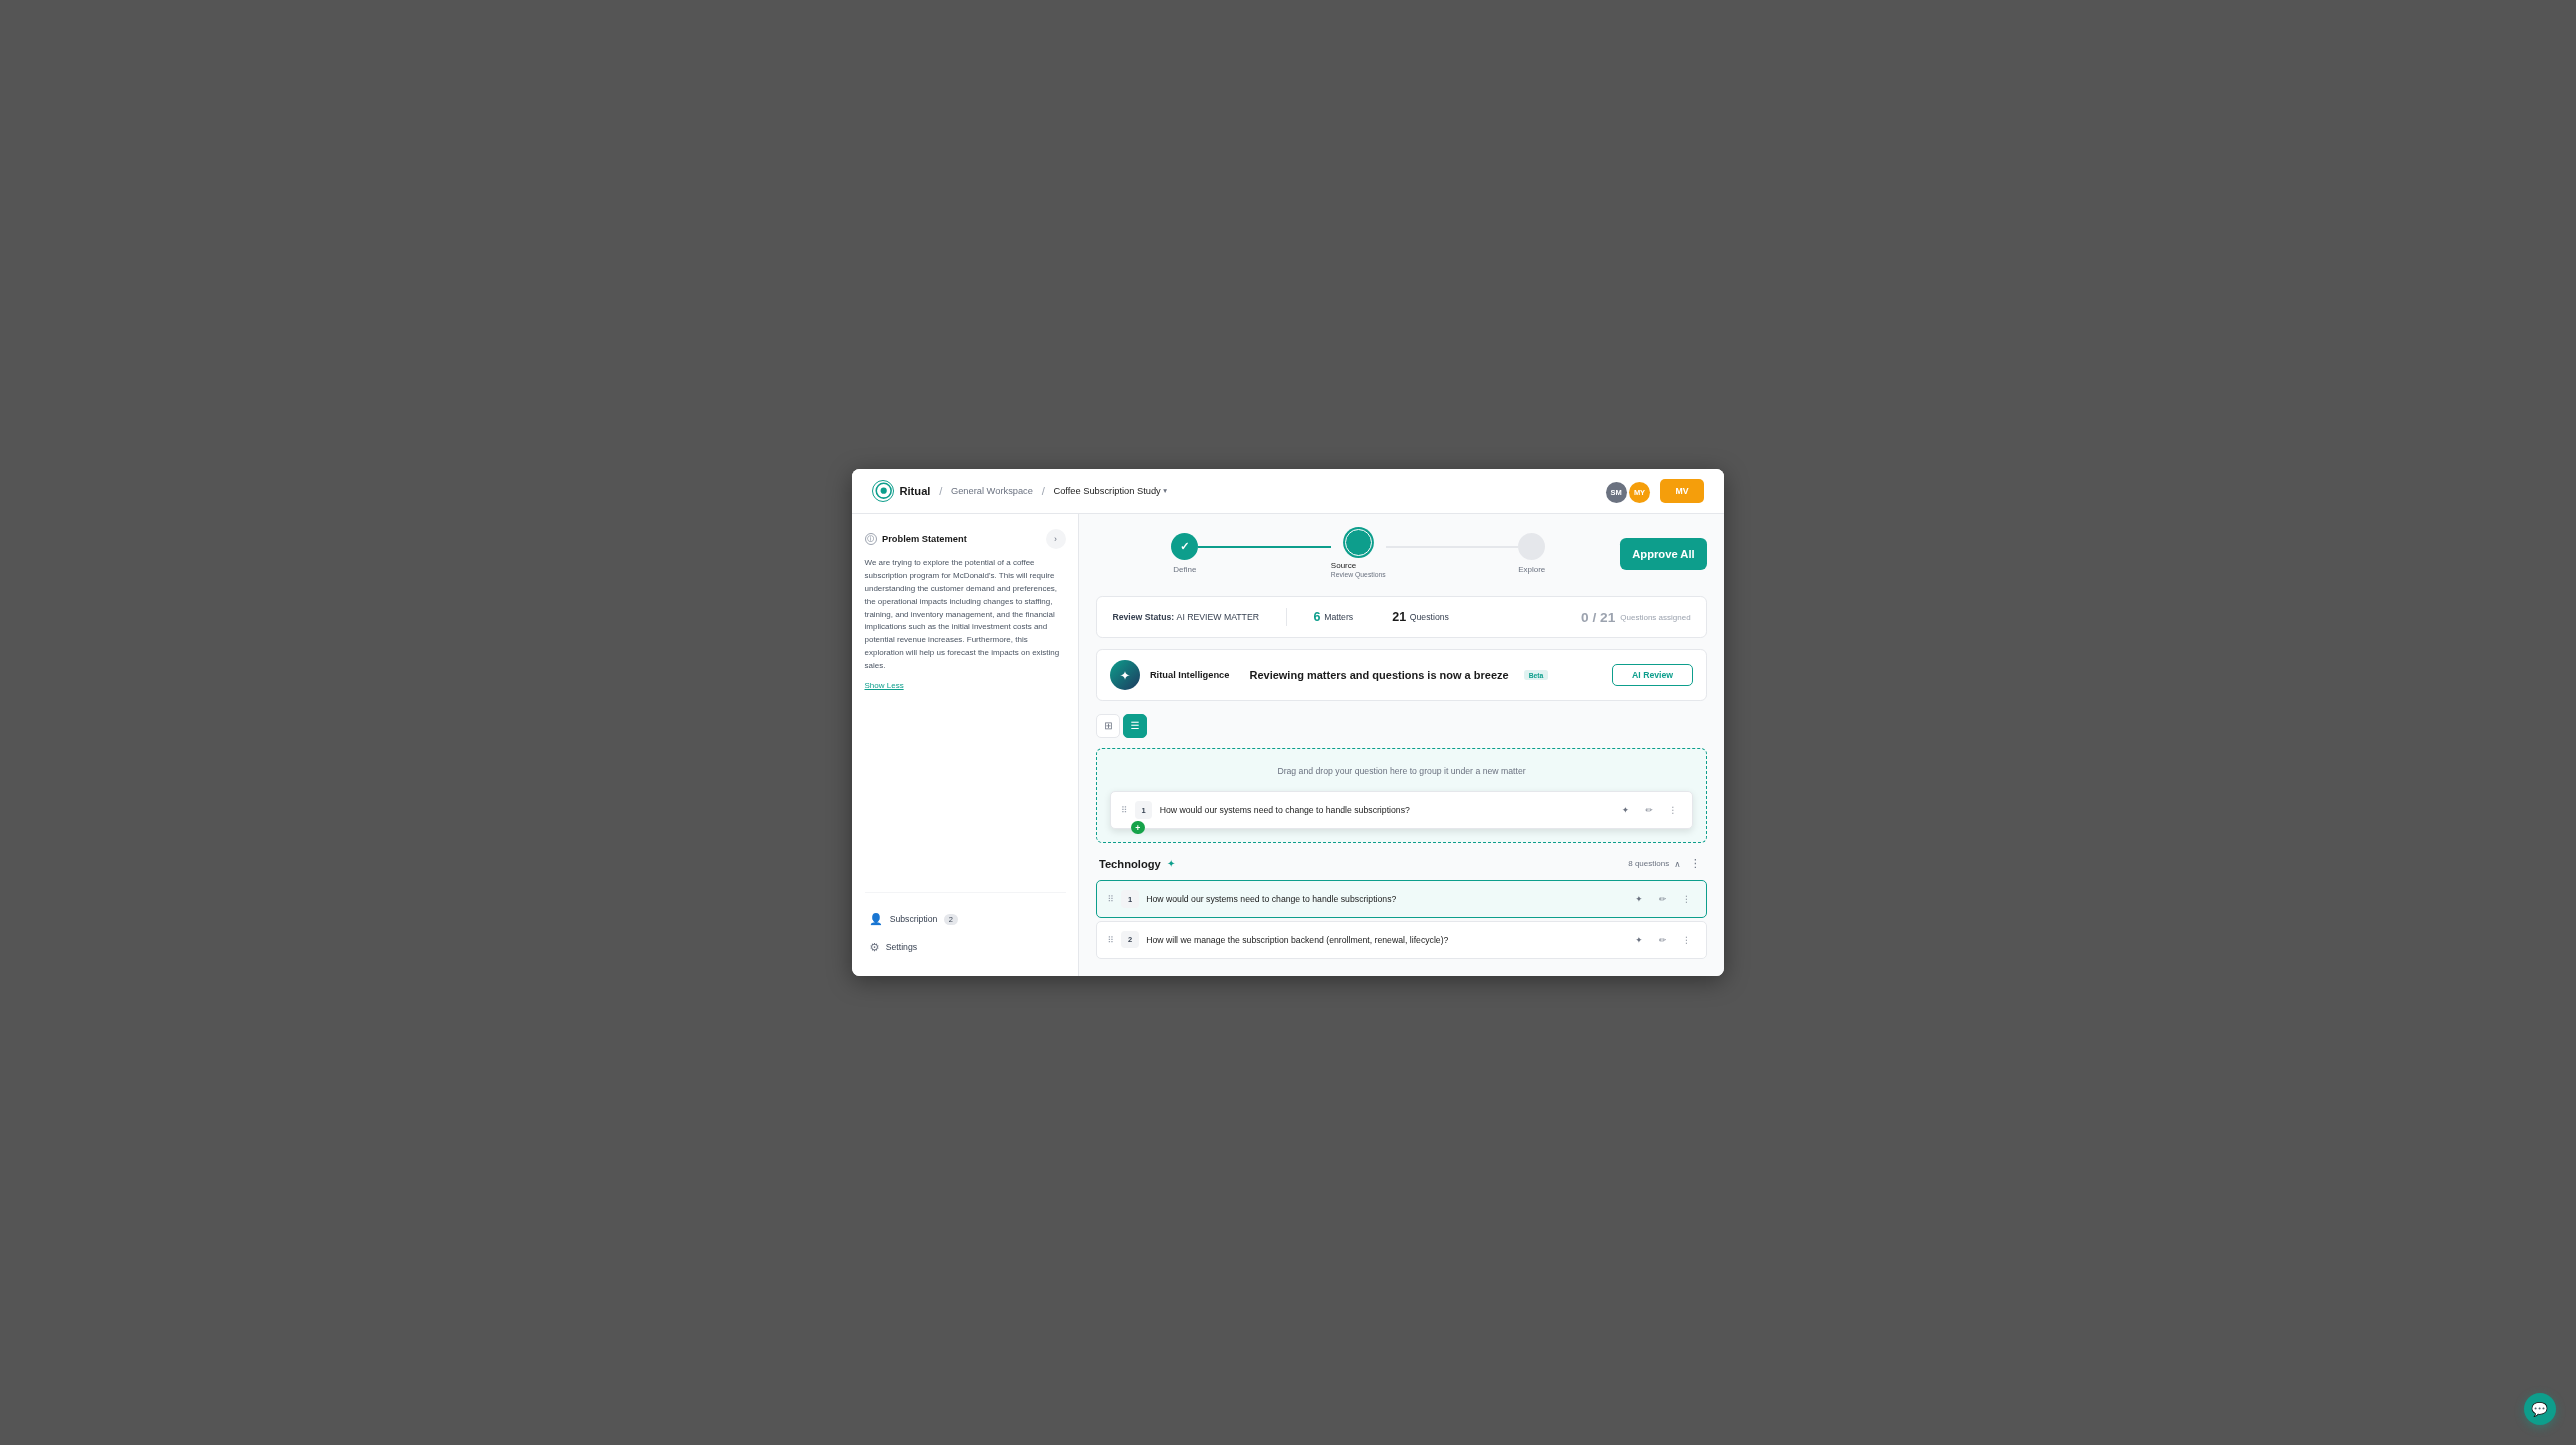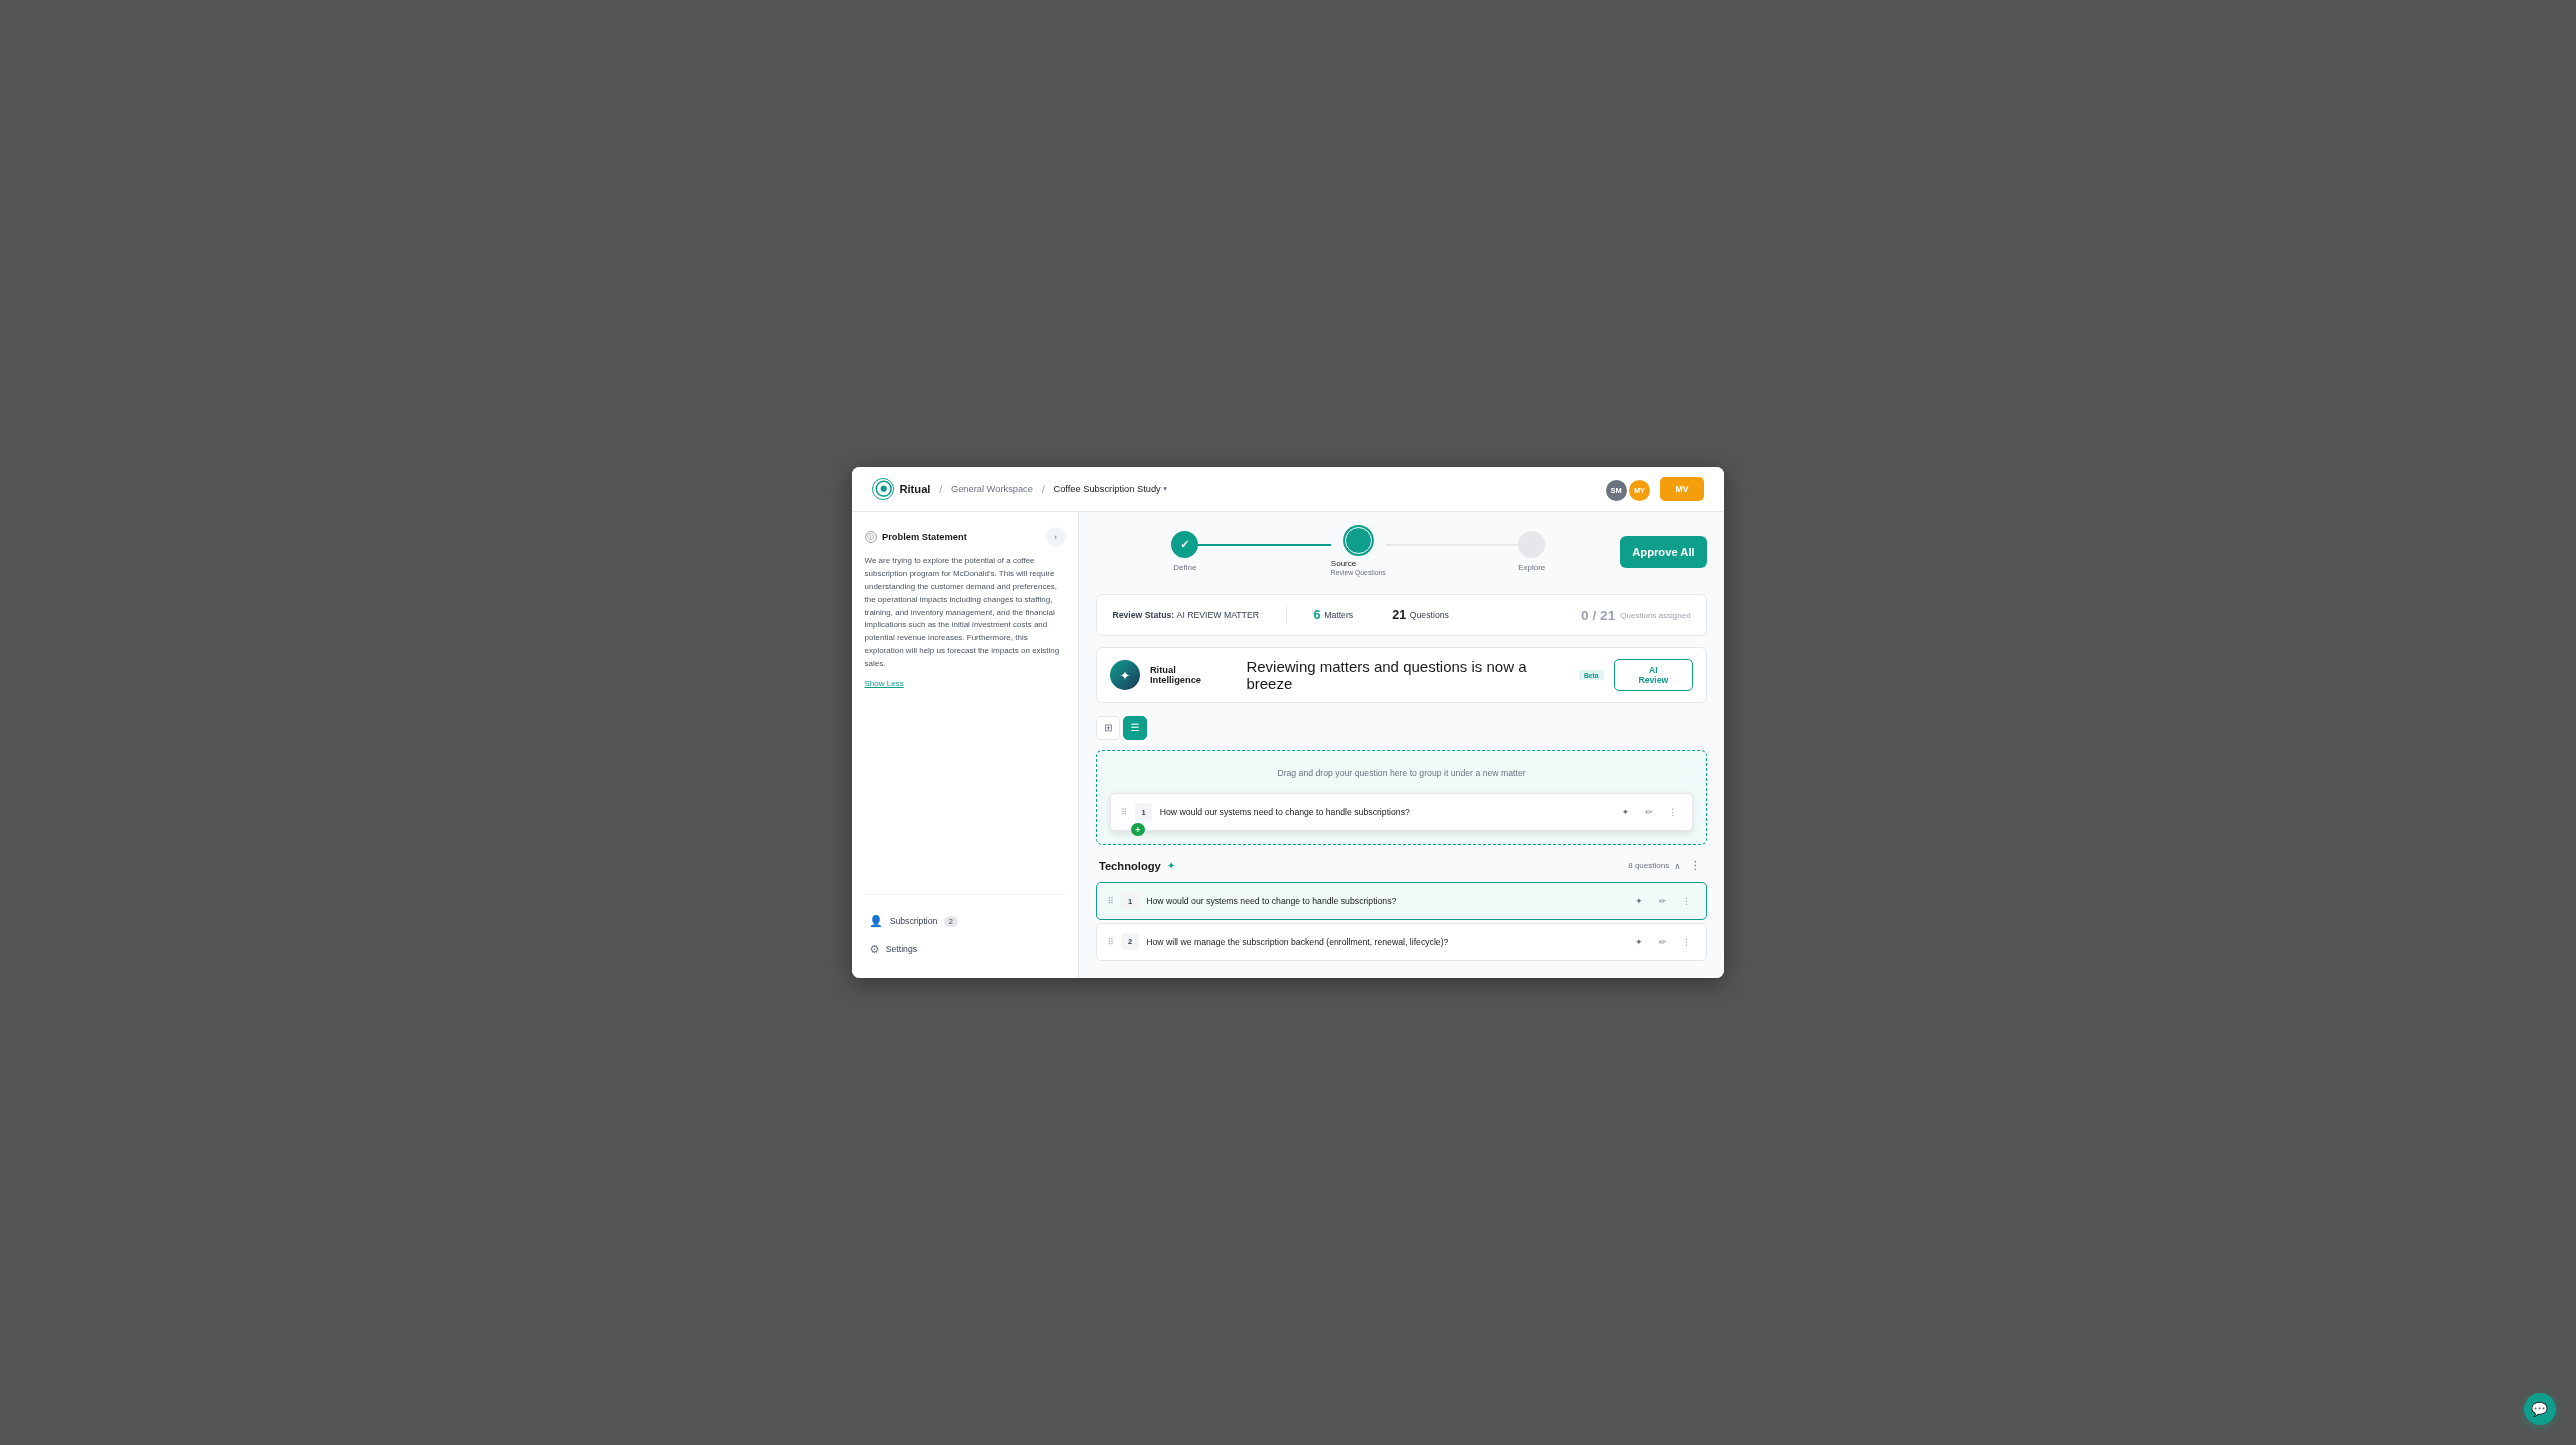--- a/index.html
+++ b/index.html
@@ -698,21 +698,21 @@
           </span>
           <span class="assigned-label">Questions assigned</span>
         </div>
       </div>
 
       <div class="ai-review-banner">
         <div class="ai-icon">✦</div>
         <span class="ai-text">
           <span>Ritual Intelligence</span>
         </span>
-        <span style="margin-left:10px; font-size:15px; font-weight:400; color:#1a1a1a;">Reviewing matters and questions is now a breeze</span>
+        <span style="margin-left:10px; font-size:11px; font-weight:700; color:#1a1a1a;">Reviewing matters and questions is now a breeze</span>
         <span class="beta-badge">Beta</span>
         <button class="ai-review-btn">AI Review</button>
       </div>
 
       <div class="view-toggle">
         <button class="view-btn">⊞</button>
         <button class="view-btn active">☰</button>
       </div>
 
       <div class="drop-zone">

